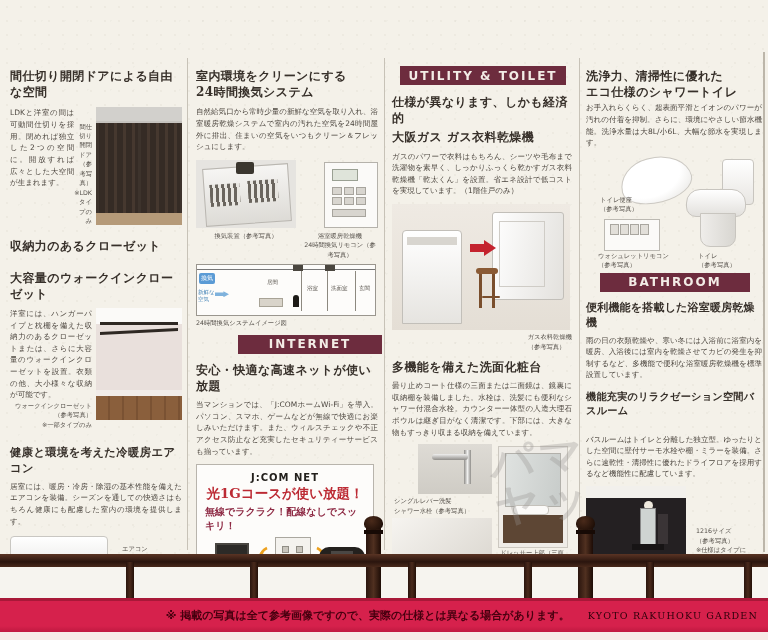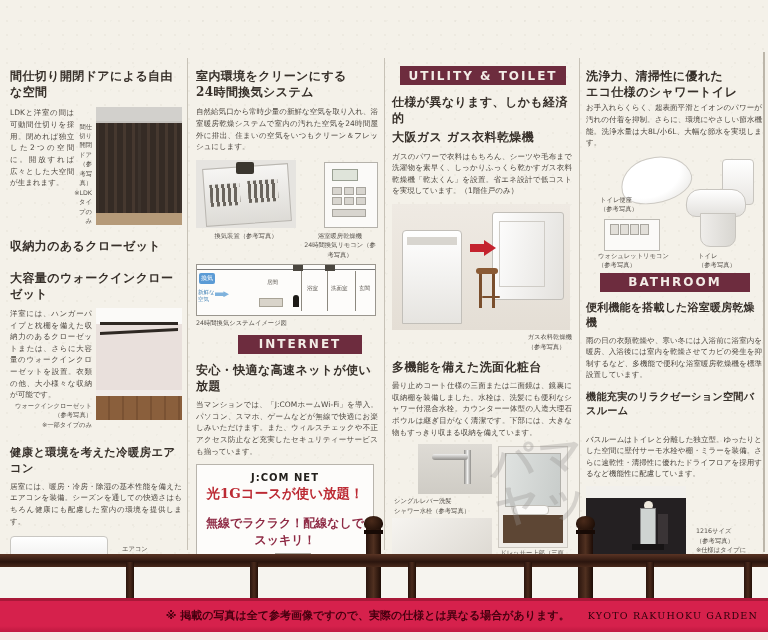--- a/index.html
+++ b/index.html
@@ -80,21 +80,21 @@
   .dg-fresh{position:absolute;left:1px;top:24px;font-size:5.5px;color:#3f80b5;width:22px;line-height:1.2;}
   .dg-arrow{position:absolute;left:18px;top:26px;width:14px;height:6px;background:#7fb2dc;clip-path:polygon(0 20%,60% 20%,60% 0,100% 50%,60% 100%,60% 80%,0 80%);}
   .dg-wall{position:absolute;top:6px;bottom:4px;width:1px;background:#8d897f;}
   .dg-sofa{position:absolute;left:62px;bottom:8px;width:22px;height:7px;background:#d9d4ca;border:1px solid #a8a396;}
   .dg-person{position:absolute;left:96px;bottom:8px;width:6px;height:12px;background:#1d1a16;border-radius:3px 3px 0 0;}
   .dg-fanbox{position:absolute;top:0;width:10px;height:6px;background:#4a463f;}
   
   .jbox{width:178px;background:#fdfcfa;border:1px solid #b8b4ac;padding:7px 8px 6px;box-sizing:border-box;}
   .jbox .brand{font-size:10px;font-weight:bold;color:#23201c;text-align:center;letter-spacing:1px;}
   .jbox .headline{font-family:"DejaVu Serif",serif;font-size:13.5px;font-weight:bold;color:#bc2a33;text-align:center;margin-top:2px;}
-  .jbox .subline{font-size:12px;color:#8e2a44;text-align:center;margin-top:12px;font-weight:bold;}
+  .jbox .subline{font-size:10px;color:#8e2a44;text-align:left;margin-top:2px;font-weight:bold;}
   .devices{position:relative;height:44px;margin-top:4px;}
   .laptop{position:absolute;left:2px;top:6px;width:44px;height:30px;}
   .laptop .scr{position:absolute;left:8px;top:0;width:30px;height:20px;background:#2c2a27;border:2px solid #494641;}
   .laptop .kb{position:absolute;left:0;top:22px;width:44px;height:8px;background:#3b3834;transform:perspective(40px) rotateX(30deg);}
   .router{position:absolute;left:70px;top:0;width:34px;height:42px;background:#f4f2ee;border:1px solid #aaa79f;}
   .router .d{position:absolute;width:5px;height:5px;background:#c9c5bd;border:1px solid #908d85;}
   .console{position:absolute;right:0;top:10px;width:46px;height:22px;background:#24211e;border-radius:10px;}
   .console .cscr{position:absolute;left:12px;top:4px;width:22px;height:14px;background:#4a4744;}
   .wifi{position:absolute;top:8px;width:16px;height:26px;}
   .w1{left:50px;} .w2{left:108px;}
@@ -224,21 +224,21 @@
       <div class="dg-wall" style="left:158px;"></div>
       <div class="dg-sofa"></div>
       <div class="dg-person"></div>
       <span class="dg-label" style="left:70px;top:14px;">居間</span>
       <span class="dg-label" style="left:110px;top:20px;">浴室</span>
       <span class="dg-label" style="left:134px;top:20px;">洗面室</span>
       <span class="dg-label" style="left:162px;top:20px;">玄関</span>
     </div>
     <div class="caption" style="margin-top:2px;">24時間換気システムイメージ図</div>
 
-    <div class="banner" style="margin-left:42px;width:124px;margin-top:7px;">INTERNET</div>
+    <div class="banner" style="margin-left:42px;width:144px;margin-top:7px;">INTERNET</div>
 
     <div class="hs title" style="margin-top:8px;">安心・快適な高速ネットが使い放題</div>
     <div class="body" style="margin-top:5px;">当マンションでは、「J:COMホームWi-Fi」を導入。パソコン、スマホ、ゲームなどが無線で快適にお楽しみいただけます。また、ウィルスチェックや不正アクセス防止など充実したセキュリティーサービスも揃っています。</div>
 
     <div class="jbox" style="margin-top:7px;">
       <div class="brand">J:COM NET</div>
       <div class="headline">光1Gコースが使い放題！</div>
       <div class="subline">無線でラクラク！配線なしでスッキリ！</div>
       <div class="devices">
         <div class="laptop">

